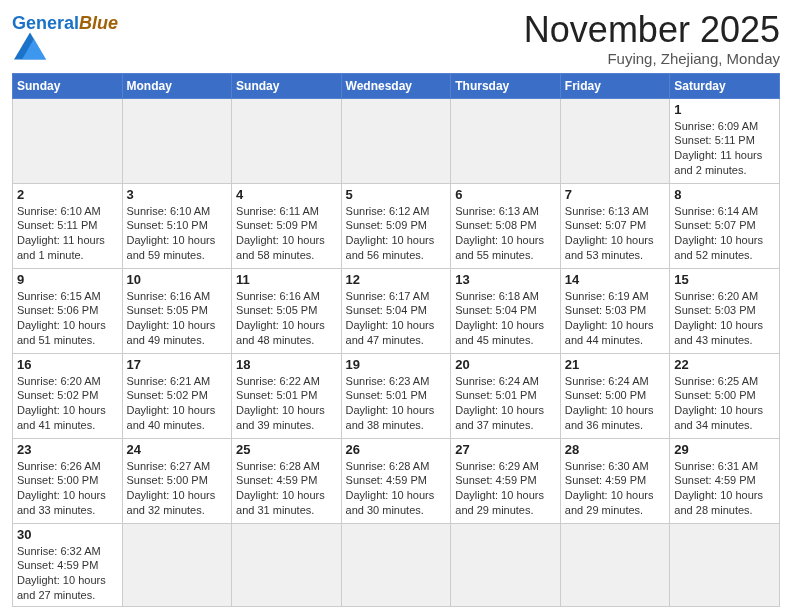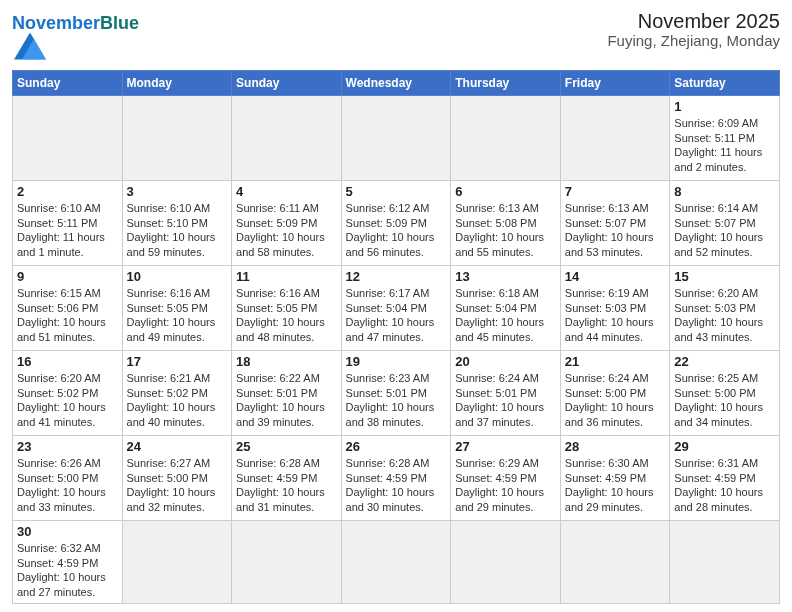--- a/index.html
+++ b/index.html
@@ -37,21 +37,21 @@
     .logo-icon {
       width: 32px;
       height: 28px;
       margin-left: 2px;
       margin-top: -2px;
     }
     .title-block {
       text-align: right;
     }
     .month-title {
-      font-size: 20px;
+      font-size: 36px;
       font-weight: normal;
       color: #222;
       line-height: 1.1;
     }
     .location {
       font-size: 15px;
       color: #555;
     }
     .calendar {
       width: 100%;
@@ -98,21 +98,21 @@
     }
   </style>
 </head>
 <body>
 
 <div class="container">
   <div class="header">
     <div class="logo">
       <div>
         <div class="logo-text">
-          <span>November</span><span style="color:#0f766e;font-weight:bold;">Blue</span>
+          <span>General</span><span style="color:#a16207;font-weight:bold;font-style:italic;">Blue</span>
         </div>
         <svg class="logo-icon" viewBox="0 0 40 34" xmlns="http://www.w3.org/2000/svg">
           <polygon points="0,34 20,0 40,34" fill="#1a73c8"></polygon>
           <polygon points="10,34 25,8 40,34" fill="#4da6ff" opacity="0.7"></polygon>
         </svg>
       </div>
     </div>
     <div class="title-block">
       <div class="month-title">November 2025</div>
       <div class="location">Fuying, Zhejiang, Monday</div>

